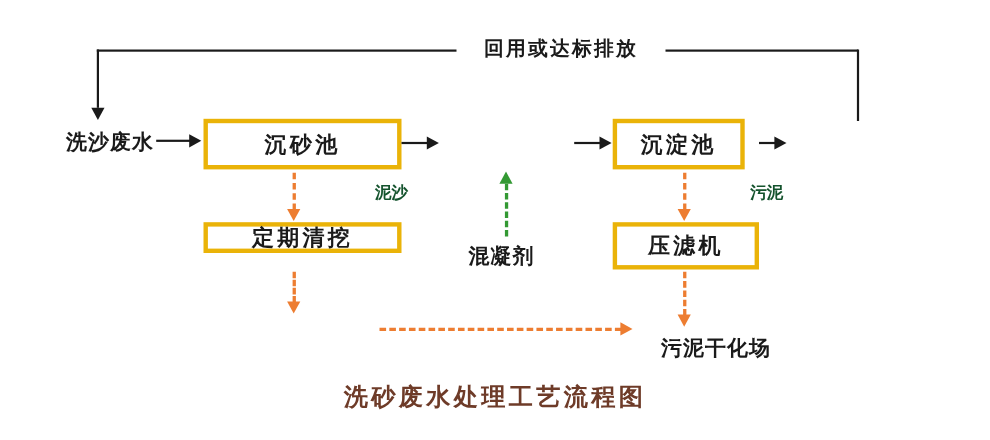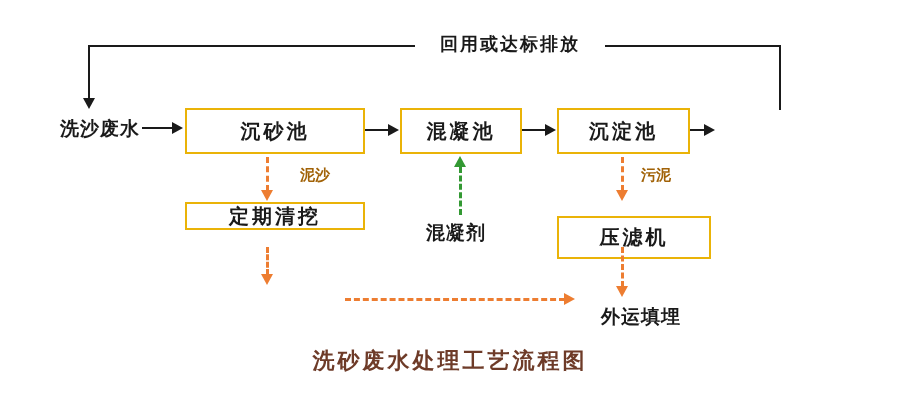--- a/index.html
+++ b/index.html
@@ -27,35 +27,35 @@
   .ah-down { position:absolute; width:0; height:0;
     border-left:6px solid transparent; border-right:6px solid transparent;
     border-top:11px solid #1a1a1a; }
   .ah-down.orange { border-top-color:#ED7D31; }
   .ah-up { position:absolute; width:0; height:0;
     border-left:6px solid transparent; border-right:6px solid transparent;
     border-bottom:11px solid #339933; }
   
   .pbox {
     position:absolute;
-    border:2px solid #eab308;
+    border:4px solid #eab308;
     background:#ffffff;
     display:flex; align-items:center; justify-content:center;
     font-weight:bold; font-size:20px; letter-spacing:3px;
     box-sizing:border-box;
   }
   
   .lbl { position:absolute; font-weight:bold; white-space:nowrap; }
   .toplabel {
     position:absolute; left:415px; top:32px; width:190px;
     text-align:center; background:#ffffff;
     font-weight:bold; font-size:18px; letter-spacing:2px;
   }
   .sidelabel { font-size:19px; letter-spacing:1px; }
-  .flowlabel { font-size:15px; color:#a16207; font-weight:bold; }
+  .flowlabel { font-size:15px; color:#14532d; font-weight:bold;margin-left:41px; }
   .title {
     position:absolute; left:280px; top:346px; width:340px;
     text-align:center; font-weight:bold; font-size:22px;
     letter-spacing:3px; color:#6e3b28;
   }
 </style>
 </head>
 <body>
 
 <div class="canvas">
@@ -64,22 +64,21 @@
   <div class="vline" style="left:88px; top:45px; height:53px;"></div>
   <div class="ah-down" style="left:83px; top:98px;"></div>
   <div class="vline" style="left:779px; top:45px; height:65px;"></div>
   <div class="toplabel">回用或达标排放</div>
 
   <div class="lbl sidelabel" style="left:12px; top:116px;margin-left:48px;">洗沙废水</div>
   <div class="hline" style="left:142px; top:127px; width:31px;"></div>
   <div class="ah-right" style="left:172px; top:122px;"></div>
 
   <div class="pbox" style="left:185px; top:108px; width:180px; height:46px;">沉砂池</div>
-  <div class="pbox" style="left:400px; top:108px; width:122px; height:46px;">混凝池</div>
-  <div class="pbox" style="left:557px; top:108px; width:133px; height:46px;">沉淀池</div>
+  <div class="pbox" style="left:557px; top:108px; width:120px; height:46px;">沉淀池</div>
 
   <div class="hline" style="left:365px; top:129px; width:24px;"></div>
   <div class="ah-right" style="left:388px; top:124px;"></div>
   <div class="hline" style="left:522px; top:129px; width:24px;"></div>
   <div class="ah-right" style="left:545px; top:124px;"></div>
   <div class="hline" style="left:690px; top:129px; width:16px;"></div>
   <div class="ah-right" style="left:704px; top:124px;"></div>
 
   <div class="vdash" style="left:266px; top:157px; height:34px;"></div>
   <div class="ah-down orange" style="left:261px; top:190px;"></div>
@@ -87,27 +86,27 @@
 
   <div class="vdash" style="left:621px; top:157px; height:34px;"></div>
   <div class="ah-down orange" style="left:616px; top:190px;"></div>
   <div class="lbl flowlabel" style="left:641px; top:166px;">污泥</div>
 
   <div class="ah-up" style="left:454px; top:156px;"></div>
   <div class="vdash green" style="left:459px; top:167px; height:48px;"></div>
   <div class="lbl sidelabel" style="left:426px; top:220px;">混凝剂</div>
 
   <div class="pbox" style="left:185px; top:202px; width:180px; height:28px;">定期清挖</div>
-  <div class="pbox" style="left:557px; top:216px; width:154px; height:43px;">压滤机</div>
+  <div class="pbox" style="left:557px; top:202px; width:133px; height:43px;">压滤机</div>
 
   <div class="vdash" style="left:266px; top:247px; height:28px;"></div>
   <div class="ah-down orange" style="left:261px; top:274px;"></div>
 
   <div class="vdash" style="left:621px; top:247px; height:40px;"></div>
   <div class="ah-down orange" style="left:616px; top:286px;"></div>
-  <div class="lbl sidelabel" style="left:601px; top:304px;">外运填埋</div>
+  <div class="lbl sidelabel" style="left:601px; top:304px;">污泥干化场</div>
 
   <div class="hdash" style="left:345px; top:298px; width:220px;"></div>
   <div class="ah-right orange" style="left:564px; top:293px;"></div>
 
   <div class="title">洗砂废水处理工艺流程图</div>
 
 </div>
 
 </body></html>

